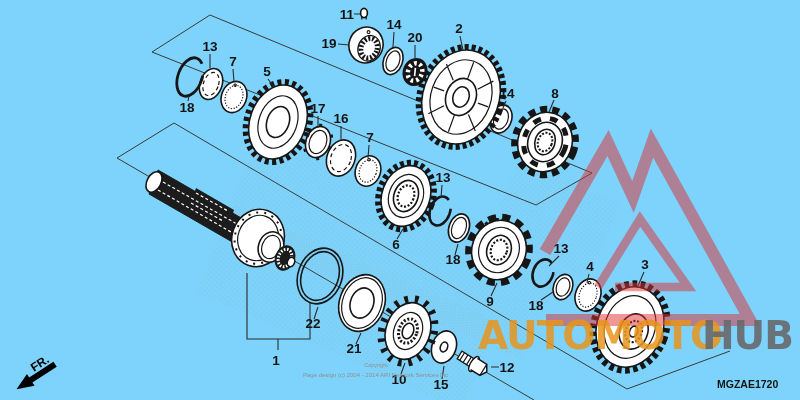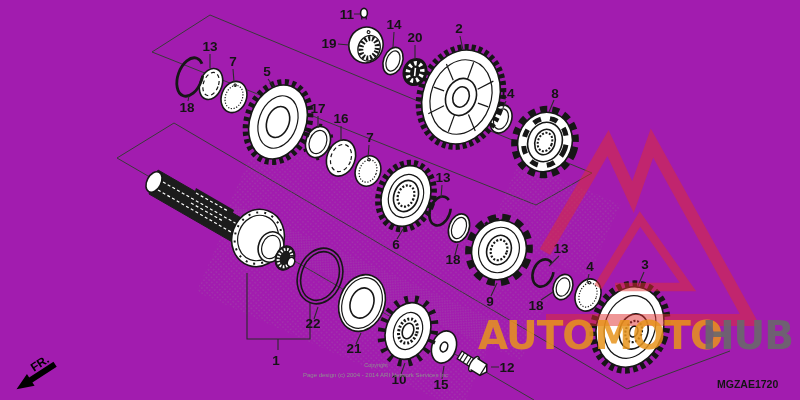--- a/index.html
+++ b/index.html
@@ -1,16 +1,16 @@
 <!DOCTYPE html>
 <html><head>
 <meta charset="utf-8">
 <style>
   html,body{margin:0;padding:0;background:#fff;}
-  .stage{position:relative;width:800px;height:400px;background:#a21caf;overflow:hidden;
+  .stage{position:relative;width:800px;height:400px;background:#7dd3fc;overflow:hidden;
          font-family:"Liberation Sans",sans-serif;}
   .stage svg{position:absolute;left:0;top:0;}
   text.pl{font-family:"Liberation Sans",sans-serif;font-weight:bold;font-size:13.5px;fill:#141414;}
   text.tiny{font-family:"Liberation Sans",sans-serif;fill:#8f8f8f;}
   text.code{font-family:"Liberation Sans",sans-serif;font-weight:bold;font-size:10.5px;fill:#141414;}
   text.brand{font-family:"DejaVu Sans",sans-serif;font-weight:bold;font-size:39px;letter-spacing:-1px;}
   text.fr{font-family:"Liberation Sans",sans-serif;font-weight:bold;font-size:12px;fill:#000;}
   .ln{stroke:#2b2b2b;stroke-width:1.1;fill:none;}
   .box{stroke:#3a3a3a;stroke-width:1;fill:none;}
   .p{fill:#fff;stroke:#161616;stroke-width:1.6;}

